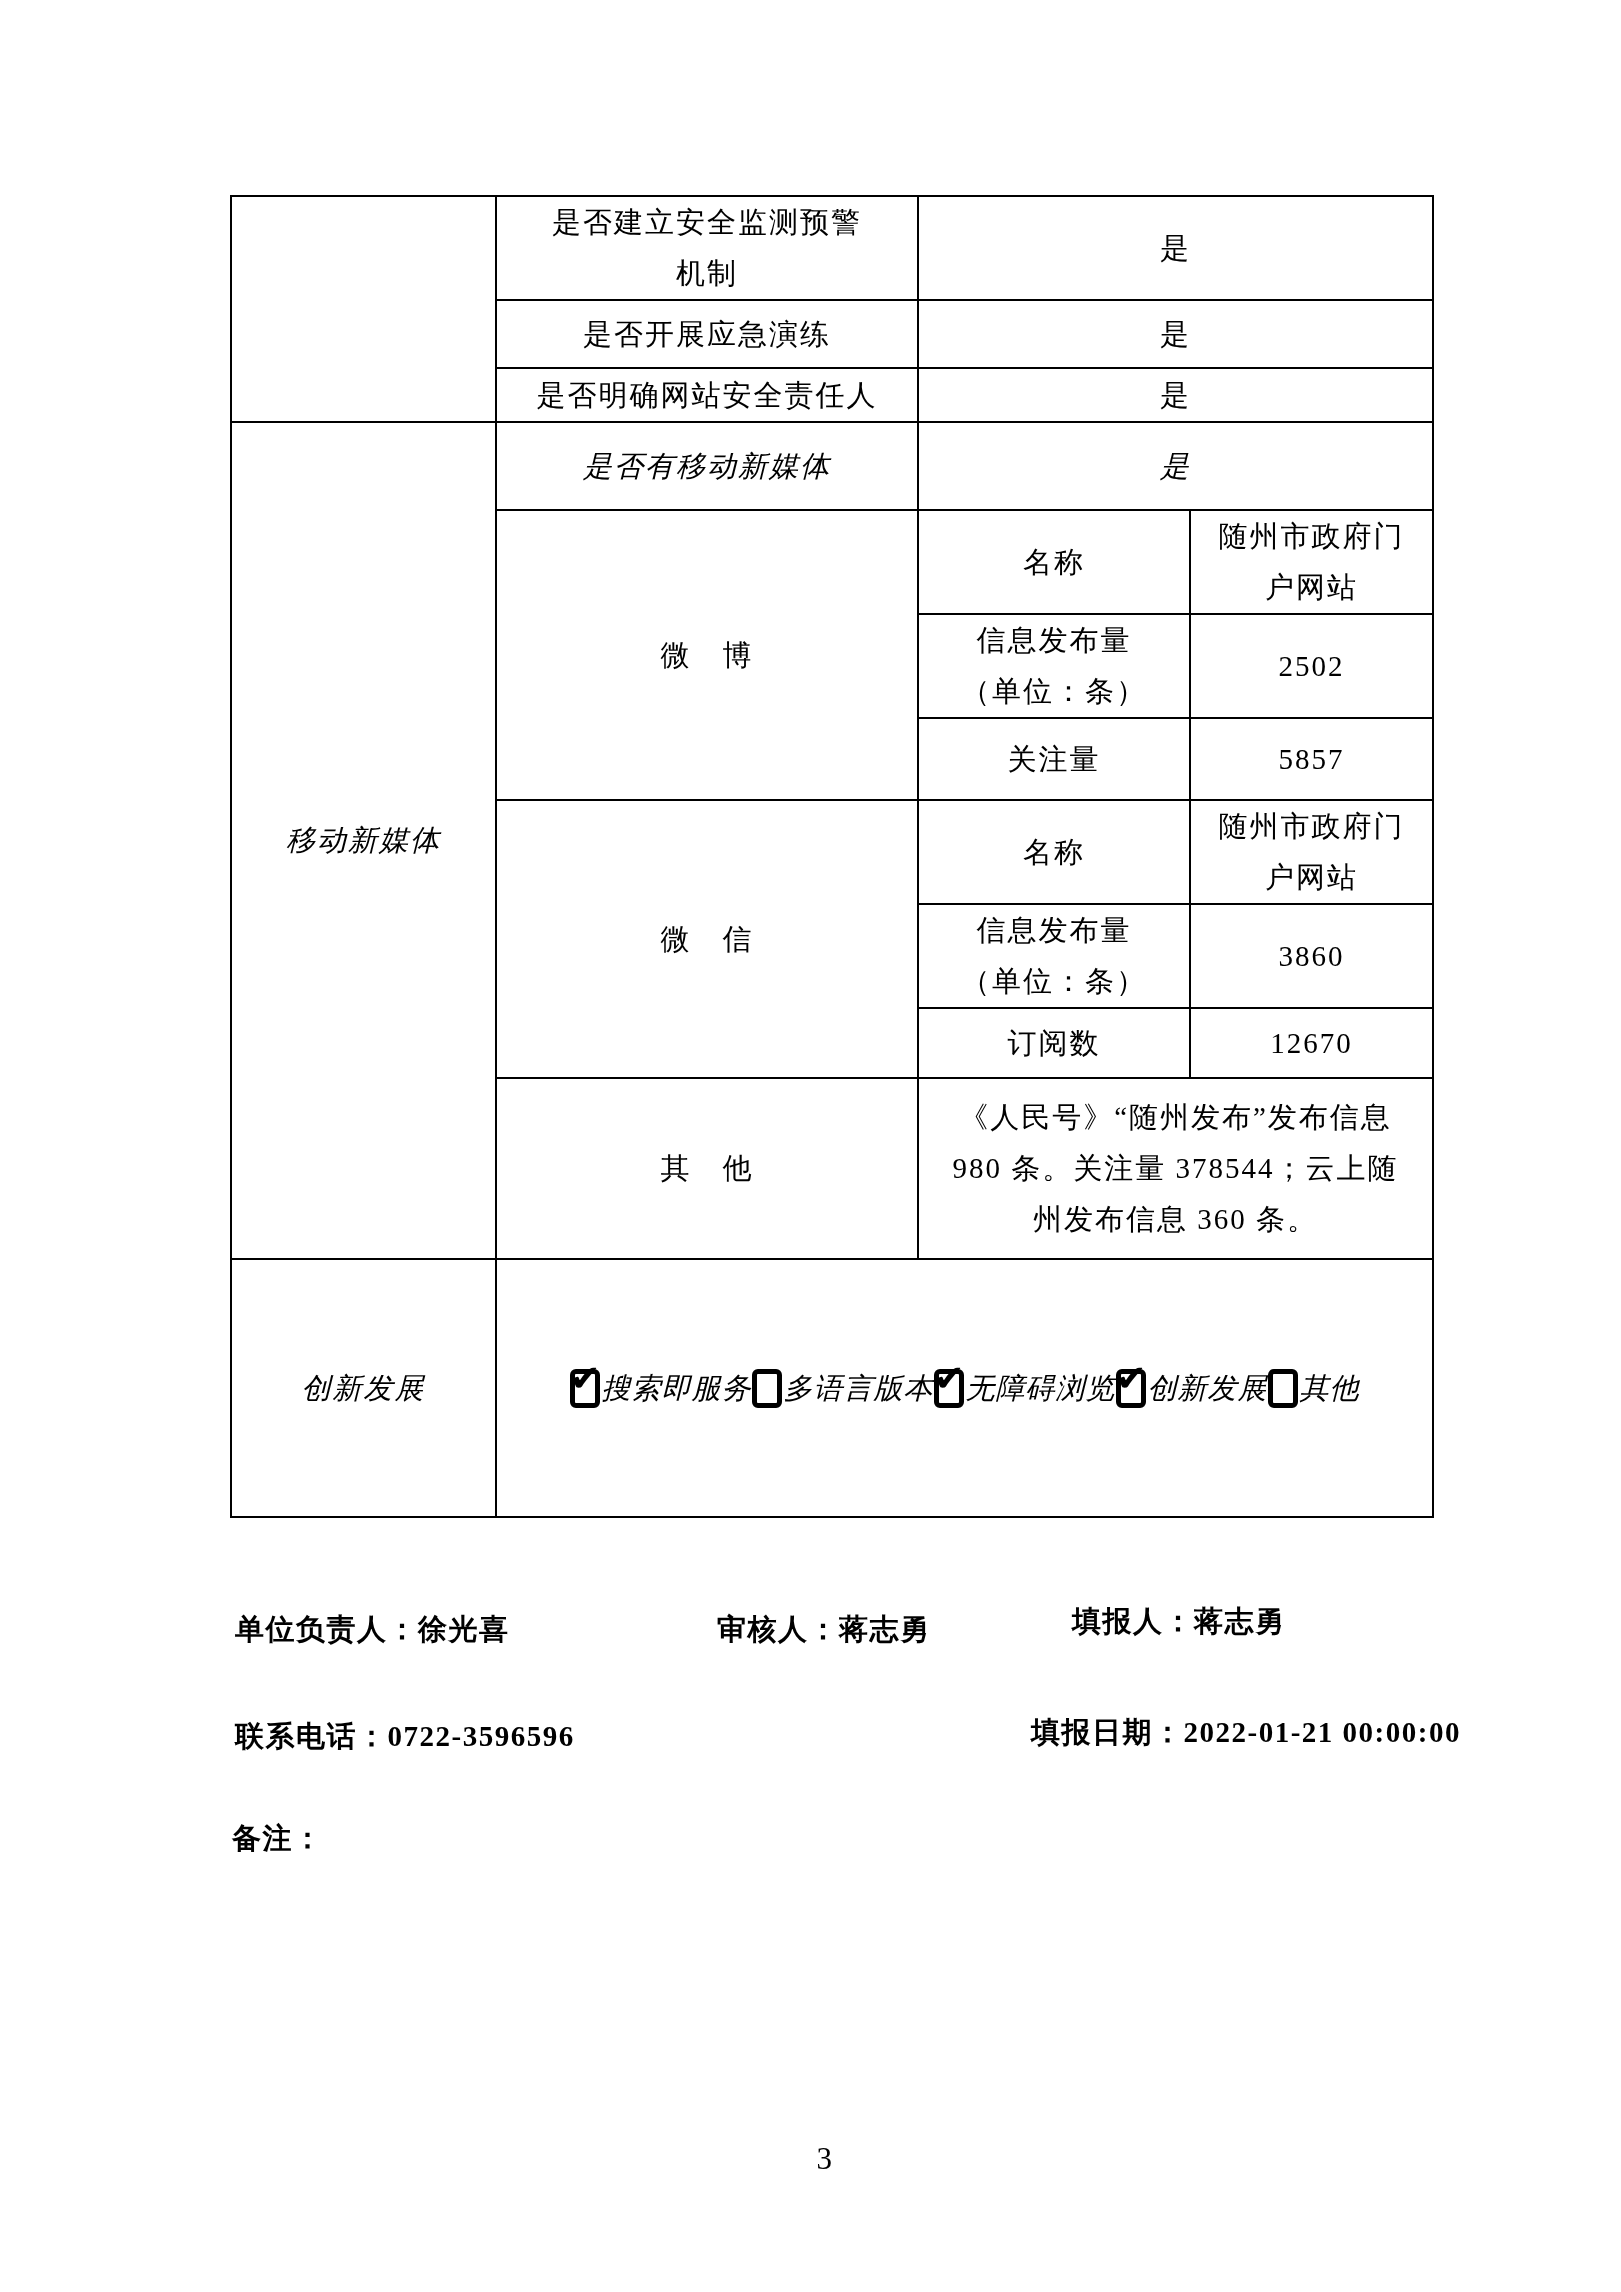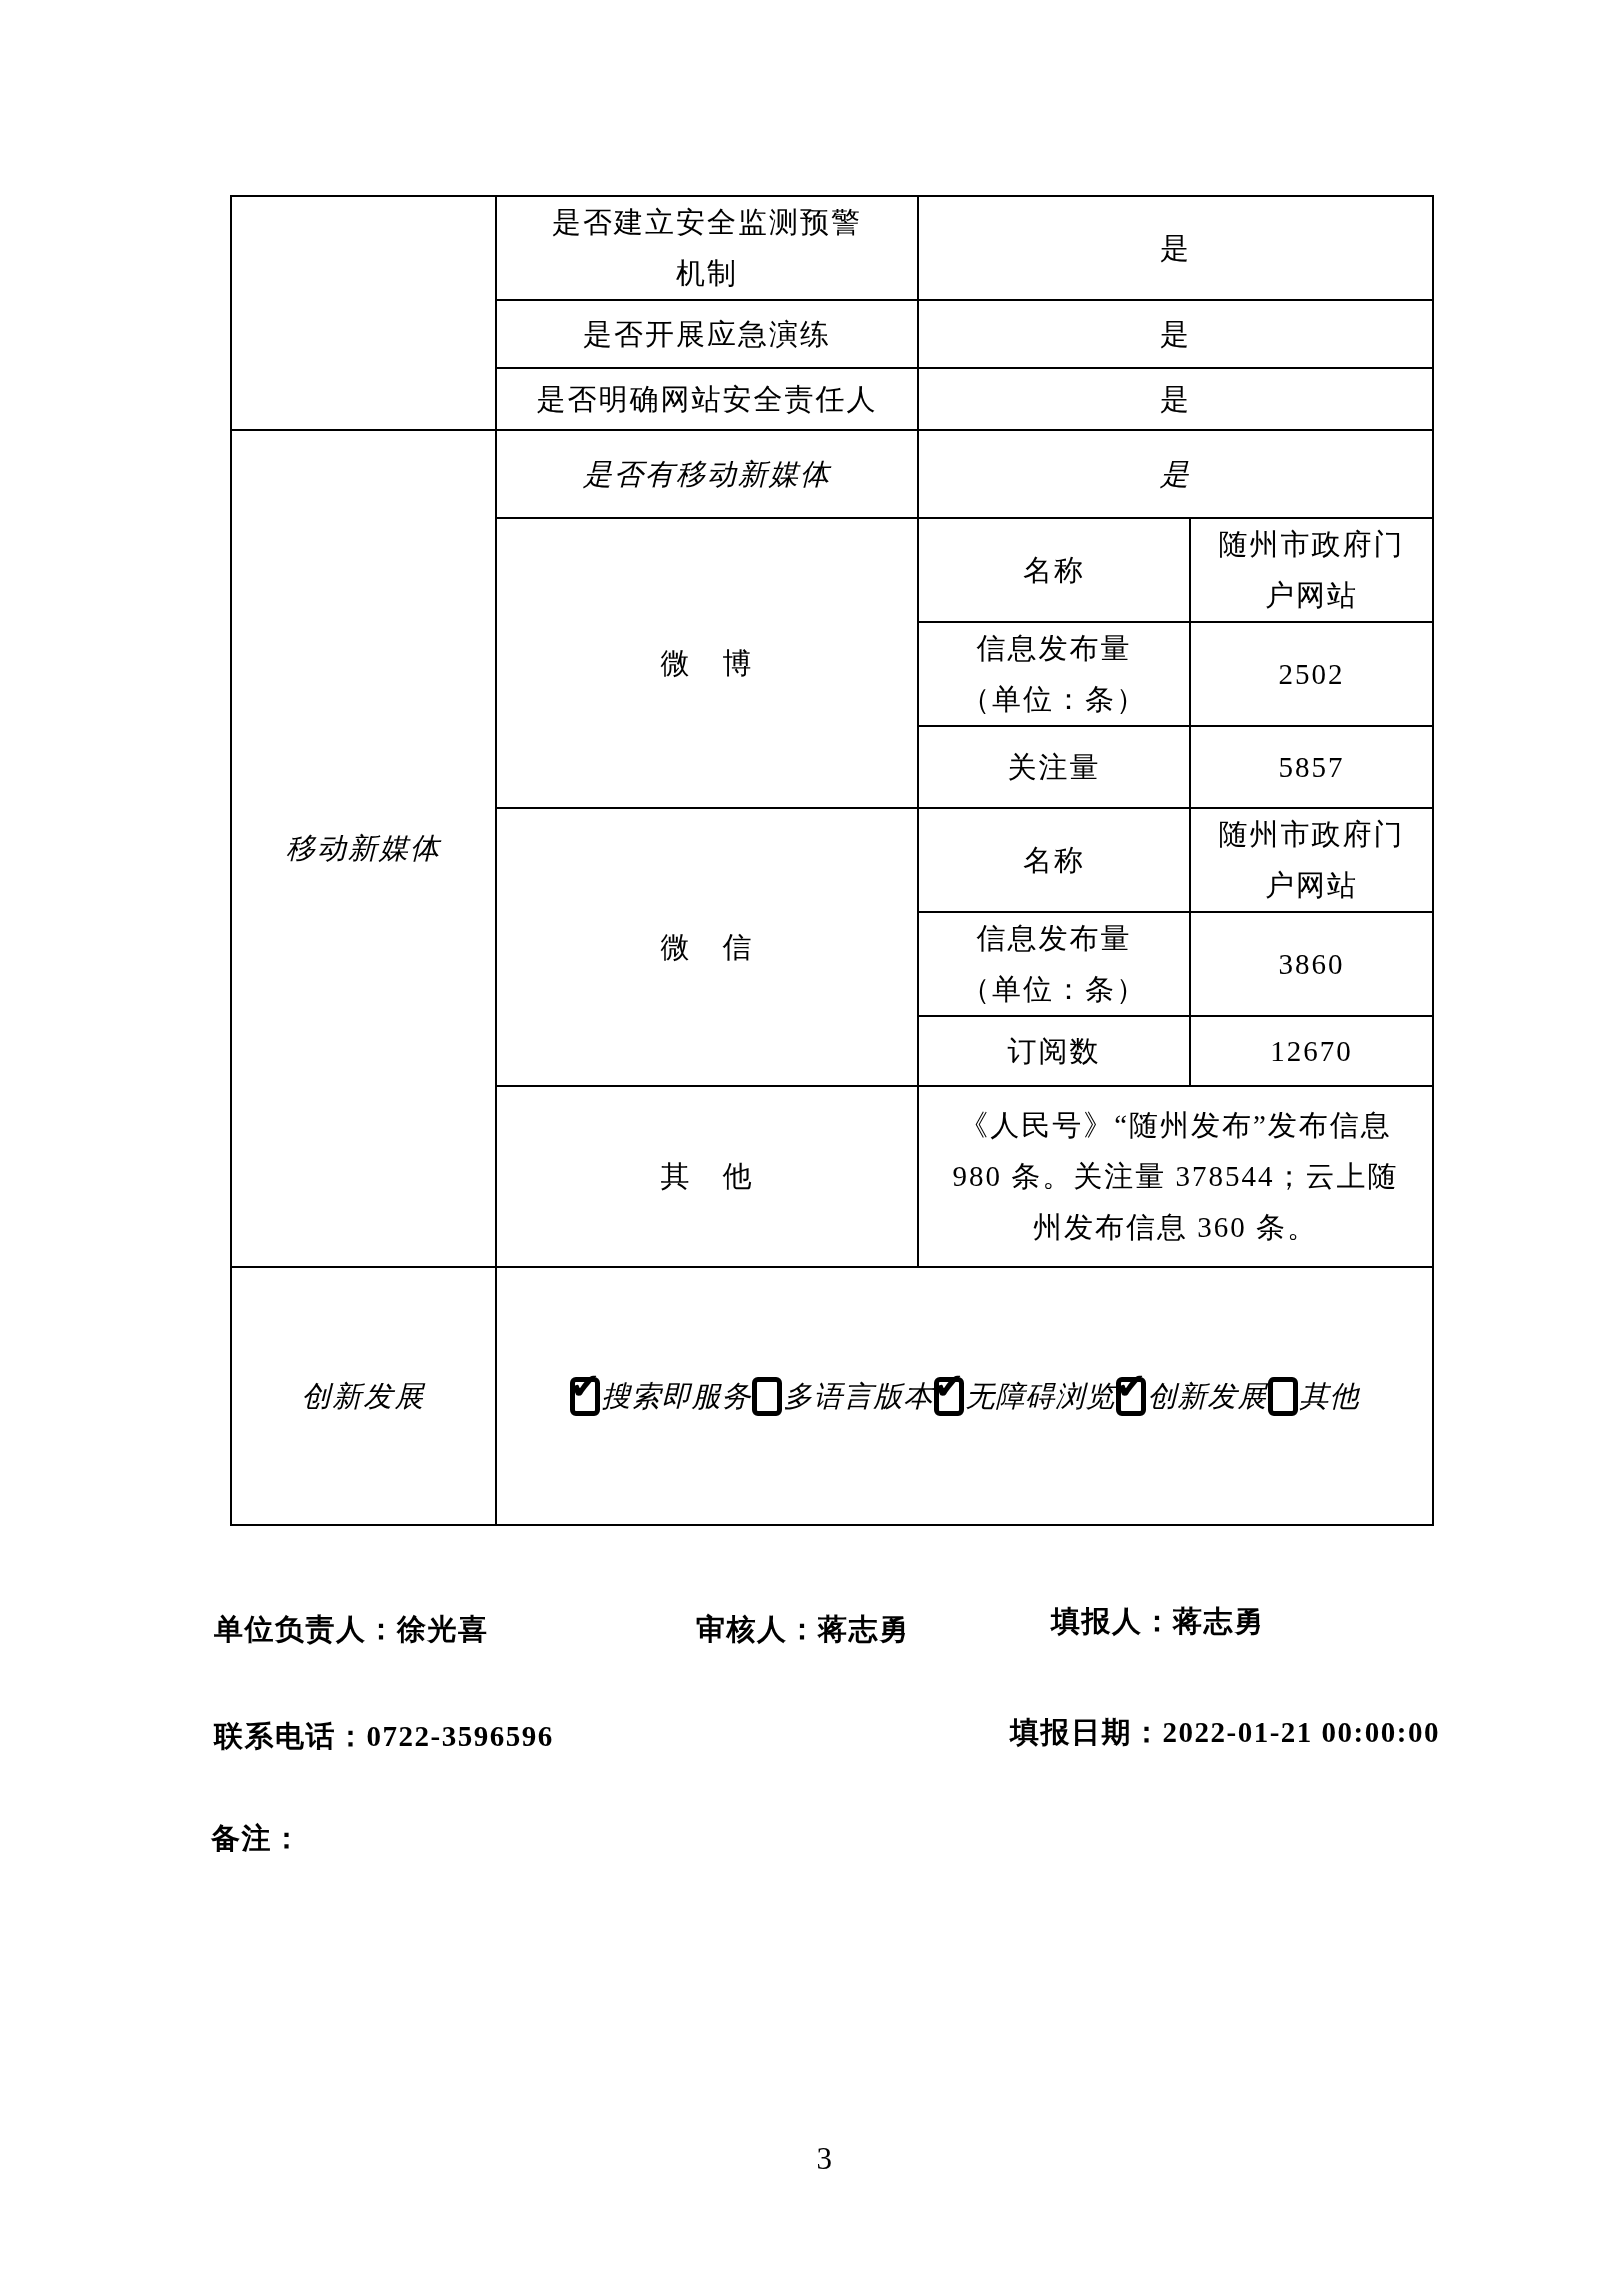--- a/index.html
+++ b/index.html
@@ -78,20 +78,21 @@
     letter-spacing: 0;
     color: #000;
   }
   .f {
     position: absolute;
     font-weight: bold;
     font-size: 29px;
     letter-spacing: 1.5px;
     white-space: nowrap;
     color: #000;
+    margin-left: 21px;
   }
   .pageno {
     position: absolute;
     top: 2141px;
     left: 0;
     width: 100%;
     text-align: center;
     text-indent: 27.4px;
     font-size: 31px;
     letter-spacing: 0;
@@ -113,21 +114,21 @@
         <tr style="height:101px">
       <td rowspan="3"></td>
       <td class="q">是否建立安全监测预警
 机制</td>
       <td colspan="2">是</td>
     </tr>
     <tr style="height:68px">
       <td class="q">是否开展应急演练</td>
       <td colspan="2">是</td>
     </tr>
-    <tr style="height:62px">
+    <tr style="height:54px">
       <td class="q">是否明确网站安全责任人</td>
       <td colspan="2">是</td>
     </tr>
     <tr class="sec" style="height:88px">
       <td rowspan="8">移动新媒体</td>
       <td class="q">是否有移动新媒体</td>
       <td colspan="2">是</td>
     </tr>
     <tr style="height:102px">
       <td rowspan="3" class="q">微　博</td>

